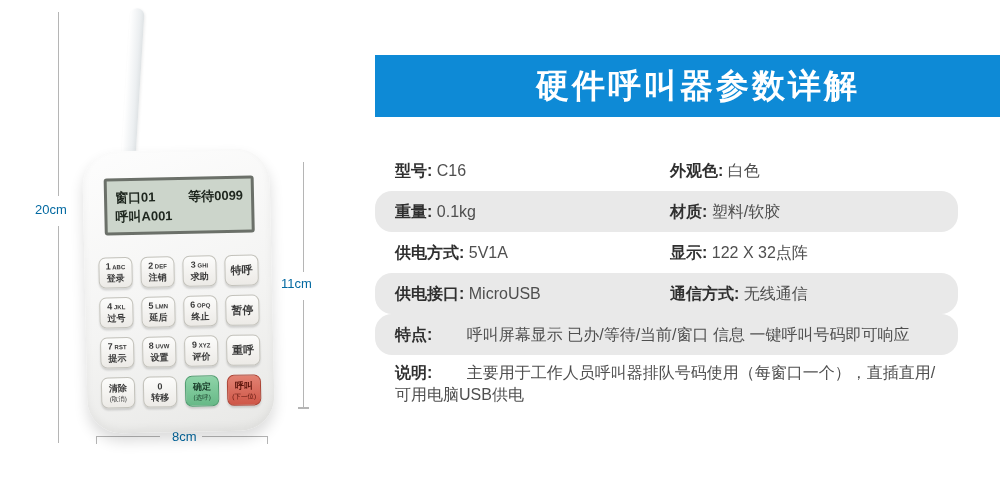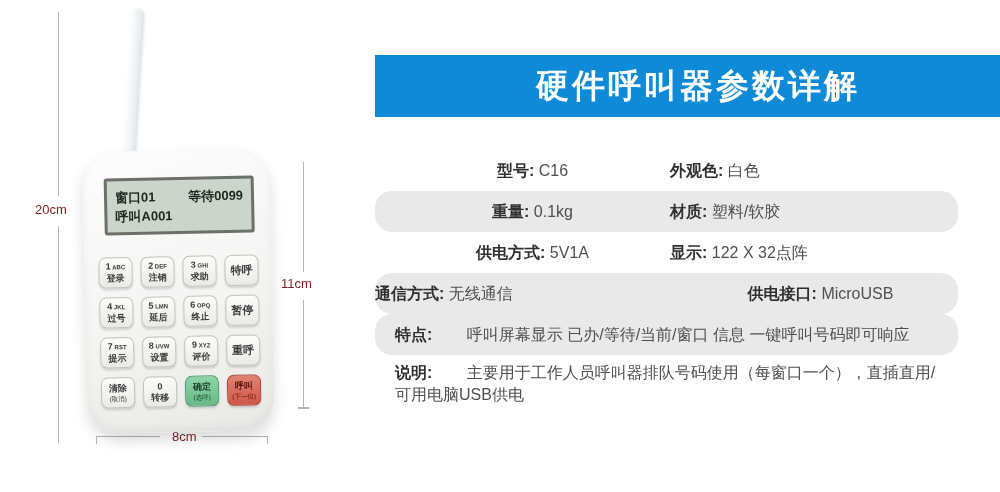--- a/index.html
+++ b/index.html
@@ -2,21 +2,21 @@
 <html style="--accent: #0e8ad6; --row-shade: #e9e9e9; --lcd-bg: #ccd5cb; --key-green: #67b987; --key-red: #cf5748;"><head>
 <meta charset="utf-8">
 <style>
   html,body{margin:0;padding:0;background:#fff;}
   #stage{
     position:relative;width:1000px;height:492px;background:#ffffff;overflow:hidden;
     font-family:"Liberation Sans","DejaVu Sans",sans-serif;color:#333;
   }
   
   .dim-line{position:absolute;background:#b5b5b5;}
-  .dim-label{position:absolute;color:#7f1d1d;font-size:13px;}
+  .dim-label{position:absolute;color:#0369a1;font-size:13px;}
   
   #antenna{
     position:absolute;left:121px;top:8px;width:14px;height:158px;
     background:linear-gradient(to right,#ffffff,#eceff1 70%,#dfe3e5);
     border-radius:7px 7px 3px 3px;transform:rotate(3.5deg);transform-origin:bottom center;
     box-shadow:1px 1px 3px rgba(0,0,0,.08);
   }
   #device-body{
     position:absolute;left:85px;top:150px;width:187px;height:282px;
     background:linear-gradient(160deg,#fdfdfd 0%,#f4f4f3 55%,#e8e8e6 100%);
@@ -55,21 +55,21 @@
   #banner{
     position:absolute;left:375px;top:55px;width:646px;height:62px;
     background:var(--accent,#0e8ad6);
     display:flex;align-items:center;justify-content:center;
     color:#fff;font-size:33px;font-weight:bold;letter-spacing:3px;
   }
   #spec-table{position:absolute;left:375px;top:150px;width:583px;}
   .spec-row{display:flex;align-items:center;min-height:41px;box-sizing:border-box;}
   .spec-row.shaded{background:var(--row-shade,#e9e9e9);border-radius:17px;}
   .spec-cell{display:block;font-size:16px;line-height:22px;}
-  .spec-cell.c-left{width:295px;padding-left:20px;box-sizing:border-box;flex:none;text-align:center;}
+  .spec-cell.c-left{width:295px;padding-left:20px;box-sizing:border-box;flex:none;}
   .spec-cell.c-right{flex:1;padding-right:8px;}
   .spec-cell.c-full{flex:1;padding:7px 14px 7px 20px;}
   .spec-label{font-weight:bold;color:#2f2f2f;}
   .spec-value{color:#4f4f4f;}
   .spec-cell.c-full .spec-value{display:inline;margin-left:30px;}
 </style>
 </head>
 <body>
 
 <div id="stage">
@@ -172,22 +172,22 @@
       </div>
       <div class="spec-row shaded">
         <div class="spec-cell c-left"><span class="spec-label">重量: </span><span class="spec-value">0.1kg</span></div>
         <div class="spec-cell c-right"><span class="spec-label">材质: </span><span class="spec-value">塑料/软胶</span></div>
       </div>
       <div class="spec-row">
         <div class="spec-cell c-left"><span class="spec-label">供电方式: </span><span class="spec-value">5V1A</span></div>
         <div class="spec-cell c-right"><span class="spec-label">显示: </span><span class="spec-value">122 X 32点阵</span></div>
       </div>
       <div class="spec-row shaded">
+        <div class="spec-cell c-left"><span class="spec-label">供电接口: </span><span class="spec-value">MicroUSB</span></div>
         <div class="spec-cell c-right"><span class="spec-label">通信方式: </span><span class="spec-value">无线通信</span></div>
-        <div class="spec-cell c-left"><span class="spec-label">供电接口: </span><span class="spec-value">MicroUSB</span></div>
       </div>
       <div class="spec-row shaded">
         <div class="spec-cell c-full"><span class="spec-label">特点: </span><span class="spec-value">呼叫屏幕显示 已办/等待/当前/窗口 信息 一键呼叫号码即可响应</span></div>
       </div>
       <div class="spec-row">
         <div class="spec-cell c-full"><span class="spec-label">说明: </span><span class="spec-value">主要用于工作人员呼叫器排队号码使用（每窗口一个），直插直用/可用电脑USB供电</span></div>
       </div>
     </div>
 
 </div>

